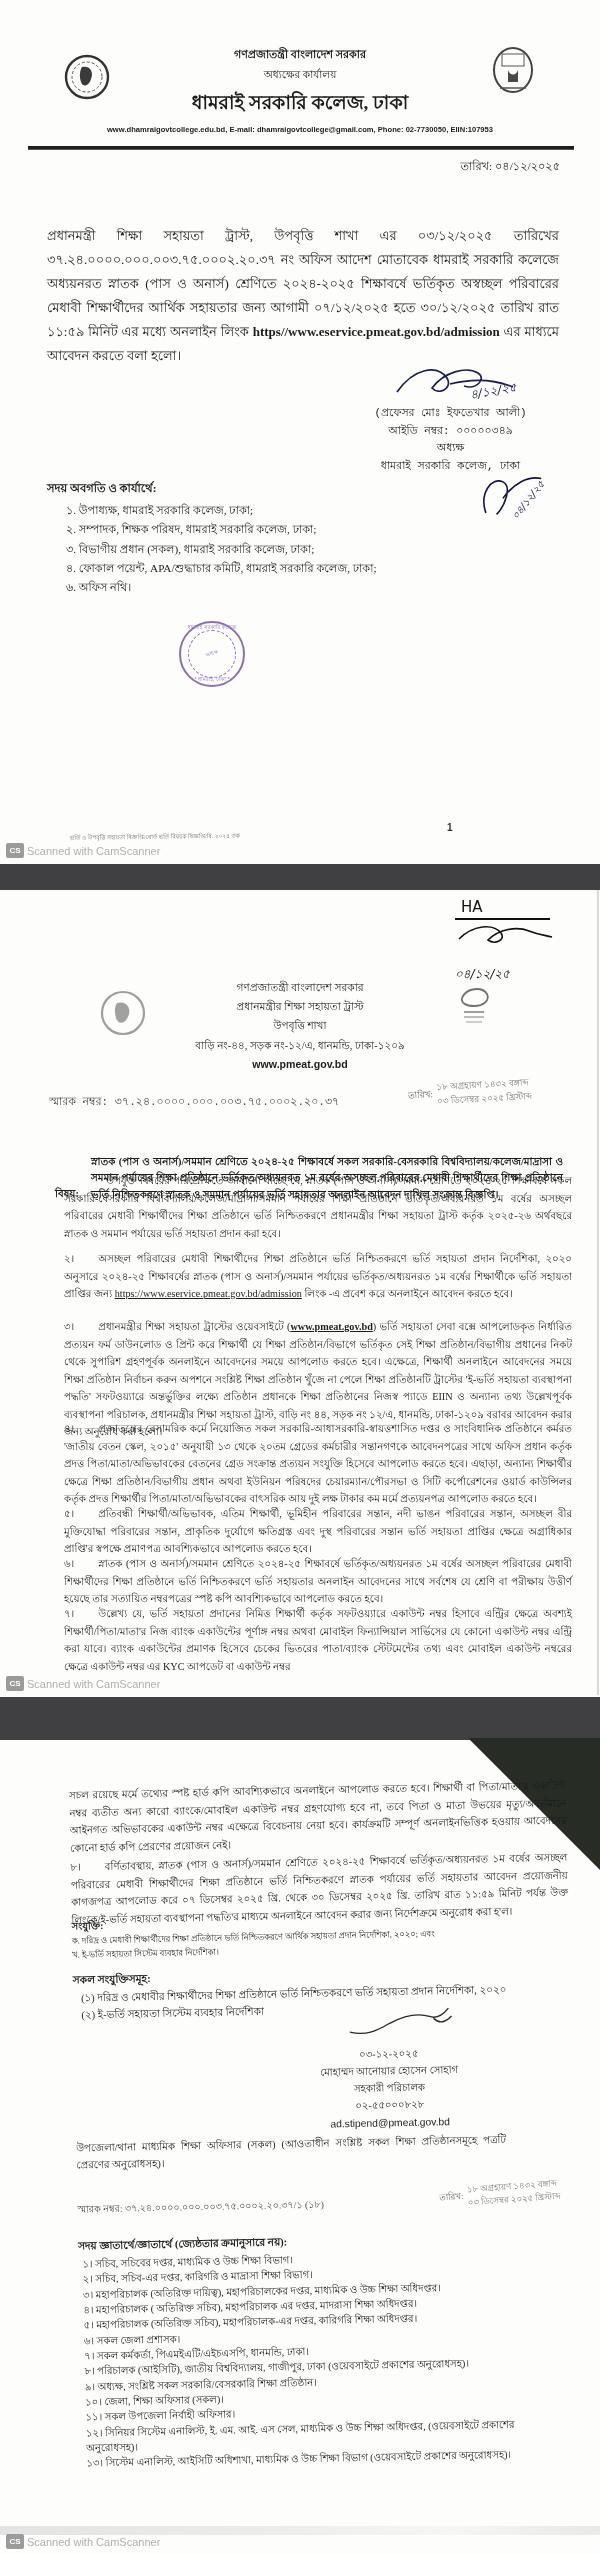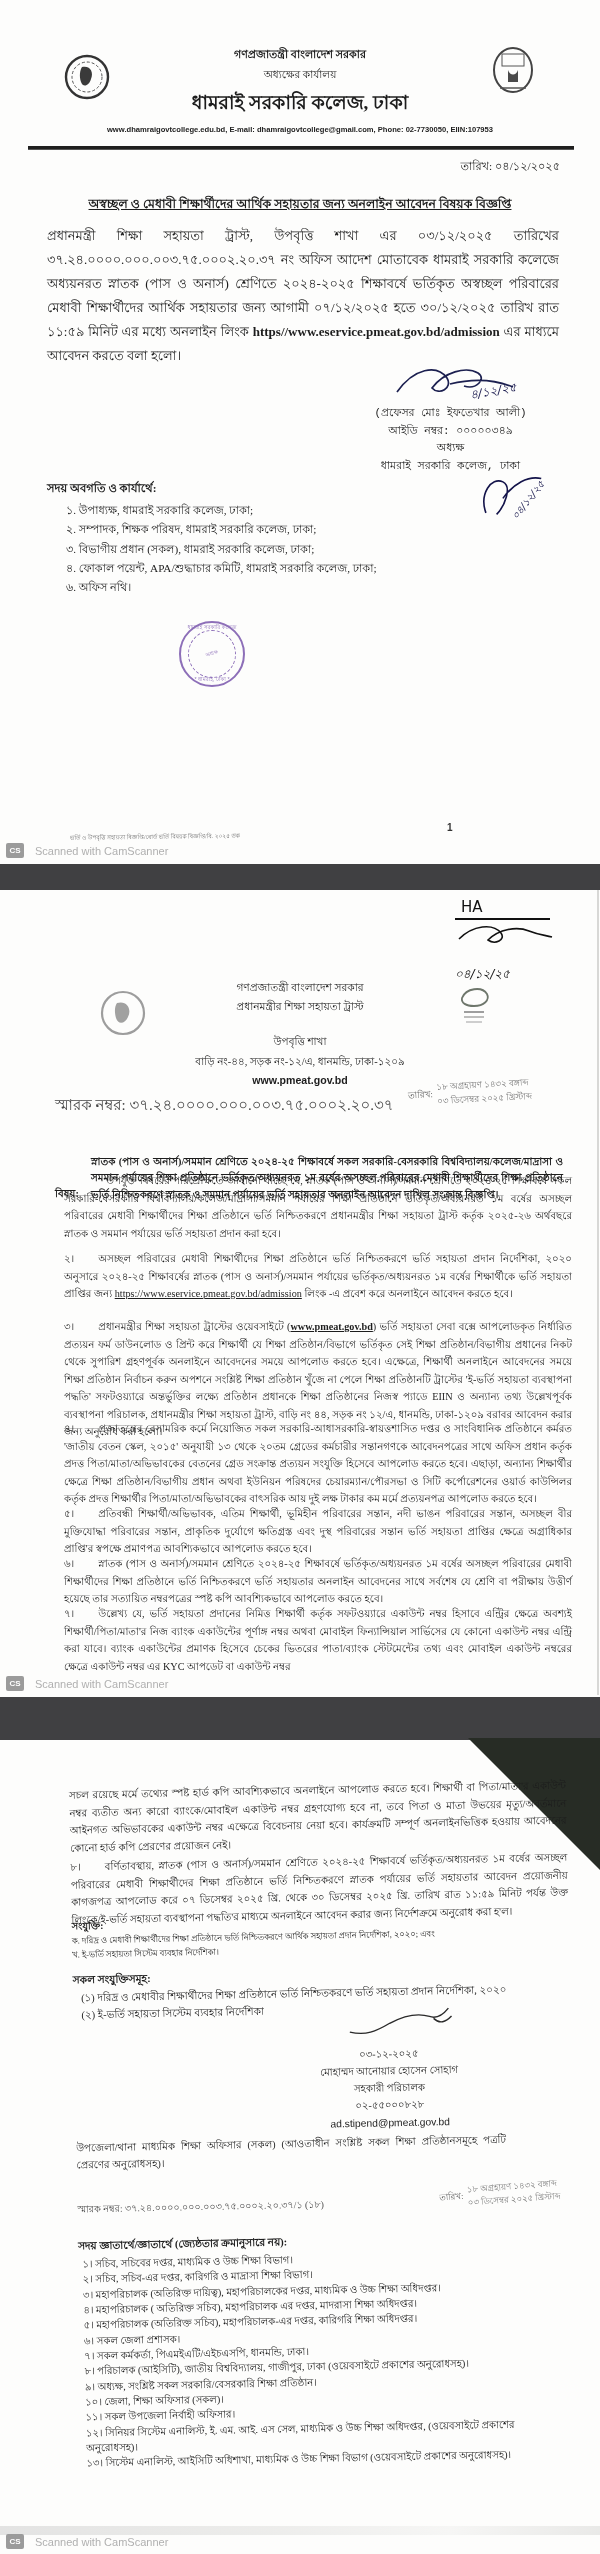--- a/index.html
+++ b/index.html
@@ -1,21 +1,21 @@
 <!DOCTYPE html>
 <html><head>
 <meta charset="utf-8">
 <style>
   html,body{margin:0;padding:0;background:#ffffff;}
   #wrap{position:relative;width:600px;height:2554px;background:#ffffff;overflow:hidden;
         font-family:"Liberation Serif","DejaVu Serif",serif;color:#1d1d1d;}
   .sheet{position:absolute;left:0;width:600px;background:#fdfdfc;}
   .band{position:absolute;left:0;width:600px;background:#404042;}
   
-  .wm{position:absolute;left:6px;display:flex;align-items:center;gap:11px;}
+  .wm{position:absolute;left:6px;display:flex;align-items:center;gap:3px;}
   .wm .cs{width:18px;height:15px;background:#9b9b9b;color:#fff;border-radius:2px;
           font:bold 8px "Liberation Sans",sans-serif;display:flex;align-items:center;justify-content:center;}
   .wm .t{font:11px "Liberation Sans",sans-serif;color:#b0b0b0;}
   
   .p{position:absolute;text-align:justify;line-height:1.72;font-size:10.2px;}
   .pnum{margin-right:24px;}
   .u{text-decoration:underline;}
   .b{font-weight:bold;}
   
   #p1-header{position:absolute;top:46px;left:60px;width:480px;text-align:center;}
@@ -47,24 +47,24 @@
                transform:rotate(-0.7deg);white-space:nowrap;overflow:hidden;}
   #p1-pagenum{position:absolute;top:822px;left:447px;font:bold 10px "Liberation Sans",sans-serif;color:#333;}
   
   #p2-ha{position:absolute;top:898px;left:455px;width:110px;color:#111;}
   #p2-ha .ha{font:15px "DejaVu Sans",sans-serif;margin-left:6px;}
   #p2-ha .line{height:2px;background:#111;margin-top:2px;width:95px;}
   #p2-ha .dt{font:12px "DejaVu Sans",sans-serif;font-style:italic;margin-top:14px;}
   #p2-header{position:absolute;top:980px;left:140px;width:320px;text-align:center;}
   #p2-header .l1{font-size:10.6px;}
   #p2-header .l2{font-size:10.6px;margin-top:2px;text-align:center;}
-  #p2-header .l3{font-size:10.4px;margin-top:18px;}
+  #p2-header .l3{font-size:10.4px;margin-top:2px;}
   #p2-header .l4{font-size:10.4px;margin-top:3px;}
   #p2-header .l5{font-size:10.6px;font-weight:bold;margin-top:3px;font-family:"Liberation Sans",sans-serif;}
-  #p2-memo{position:absolute;top:1093px;left:55px;font-size:15px;color:#454545;}
+  #p2-memo{position:absolute;top:1093px;left:49px;font-size:11px;color:#454545;font-family:Liberation Mono, monospace;}
   #p2-dateblk{position:absolute;top:1078px;left:408px;width:170px;transform:rotate(-3deg);
               font-size:8.8px;color:#767676;line-height:1.55;}
   #p2-dateblk .lbl{float:left;color:#5e5e5e;margin-top:7px;margin-right:4px;}
   #p2-subject{position:absolute;top:1154px;left:55px;width:508px;display:flex;align-items:flex-end;}
   #p2-subject .lbl{font-weight:bold;font-size:10.3px;width:36px;flex:none;}
   #p2-subject .txt{font-weight:bold;font-size:10.3px;text-align:justify;line-height:1.6;}
   .p2p{left:64px;width:508px;}
   
   #corner3{position:absolute;top:1738px;left:468px;width:132px;height:132px;background:#272c25;
            clip-path:polygon(0 0,100% 0,100% 100%);}
@@ -111,21 +111,20 @@
 
     <div id="p1-header">
       <div id="p1-h1">গণপ্রজাতন্ত্রী বাংলাদেশ সরকার</div>
       <div id="p1-h2">অধ্যক্ষের কার্যালয়</div>
       <div id="p1-h3">ধামরাই সরকারি কলেজ, ঢাকা</div>
       <div id="p1-h4">www.dhamraigovtcollege.edu.bd, E-mail: dhamraigovtcollege@gmail.com, Phone: 02-7730050, EIIN:107953</div>
     </div>
     <div id="p1-rule"></div>
 
     <div id="p1-date">তারিখ: ০৪/১২/২০২৫</div>
-    <div id="p1-title">অস্বচ্ছল ও মেধাবী শিক্ষার্থীদের আর্থিক সহায়তার জন্য অনলাইন আবেদন বিষয়ক বিজ্ঞপ্তি</div>
 
     <div id="p1-body">
       <span>প্রধানমন্ত্রী শিক্ষা সহায়তা ট্রাস্ট, উপবৃত্তি শাখা এর ০৩/১২/২০২৫ তারিখের ৩৭.২৪.০০০০.০০০.০০৩.৭৫.০০০২.২০.৩৭ নং অফিস আদেশ মোতাবেক ধামরাই সরকারি কলেজে অধ্যয়নরত স্নাতক (পাস ও অনার্স) শ্রেণিতে ২০২৪-২০২৫ শিক্ষাবর্ষে ভর্তিকৃত অস্বচ্ছল পরিবারের মেধাবী শিক্ষার্থীদের আর্থিক সহায়তার জন্য আগামী ০৭/১২/২০২৫ হতে ৩০/১২/২০২৫ তারিখ রাত ১১:৫৯ মিনিট এর মধ্যে অনলাইন লিংক </span><span class="b">https//www.eservice.pmeat.gov.bd/admission</span><span> এর মাধ্যমে আবেদন করতে বলা হলো।</span>
     </div>
 
     <svg class="sig-svg" style="top:360px;left:392px;" width="125" height="45" viewBox="0 0 125 45">
       <path d="M5 32 C 22 8, 45 4, 55 18 C 61 28, 47 36, 40 28 C 52 12, 74 6, 86 13 C 95 19, 84 30, 72 26 M 58 24 C 82 18, 104 20, 121 27" fill="none" stroke="#1c2050" stroke-width="1.7"></path>
     </svg>
     <span class="hand" style="top:382px;left:470px;font-size:12px;transform:rotate(-10deg);">৪/১২/২৫</span>
 

